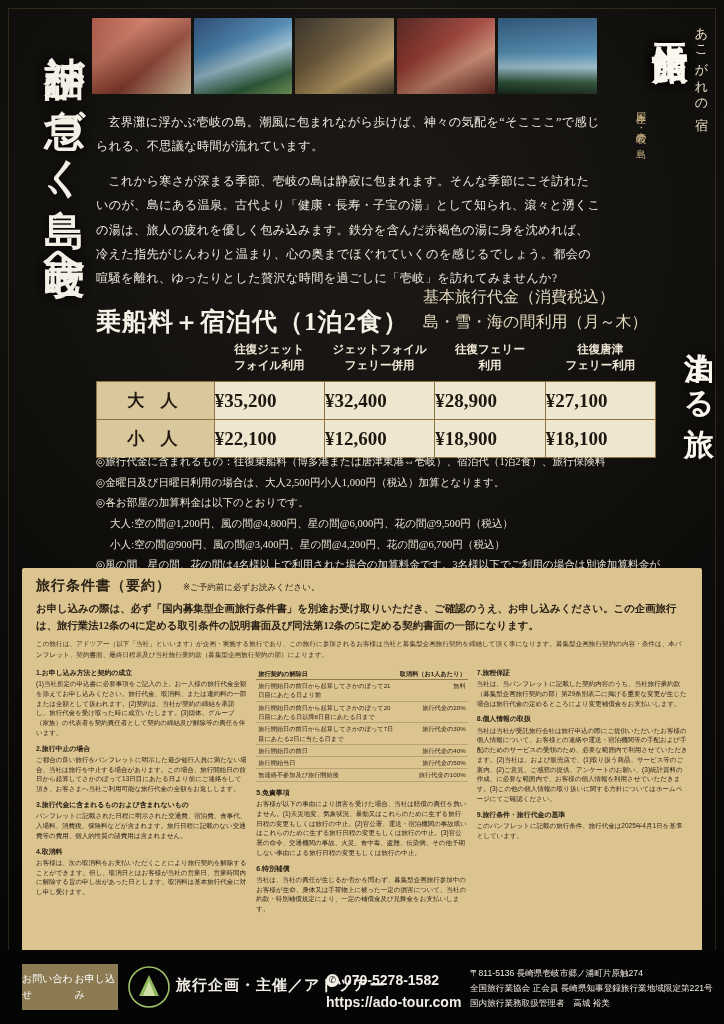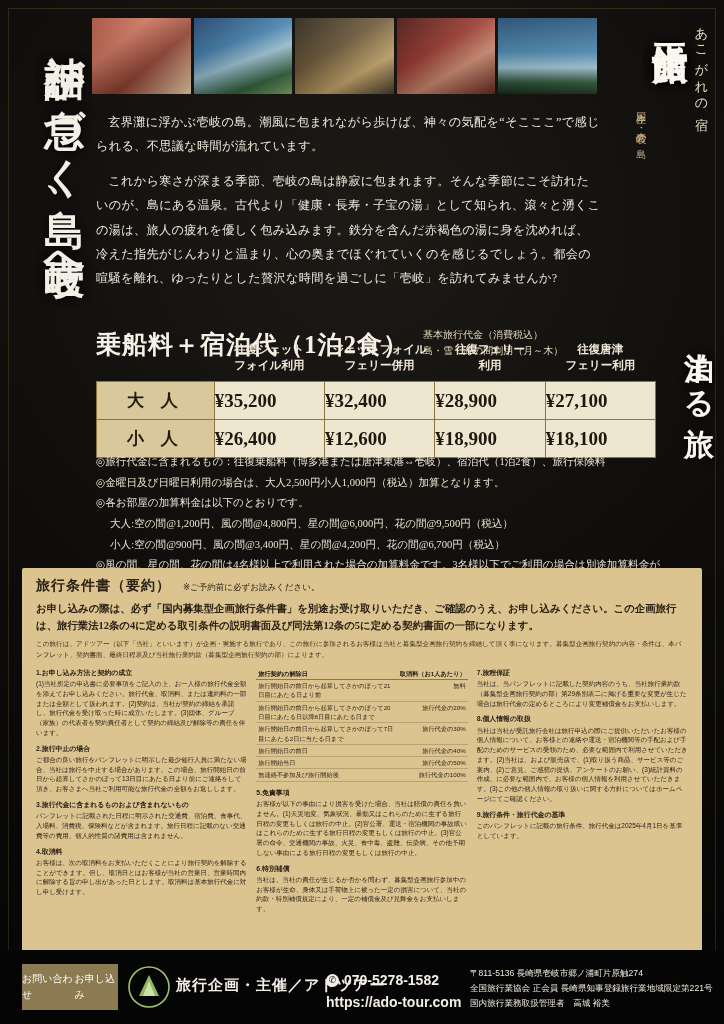--- a/index.html
+++ b/index.html
@@ -77,33 +77,33 @@
     font-size:12.2px;line-height:2.0;color:#efe9df;letter-spacing:.3px;
   }
   .lead p{margin:0 0 10px 0;text-indent:1em;}
 
   
   .fare-head{position:absolute;left:96px;top:285px;width:560px;display:flex;align-items:flex-end;gap:14px;}
   .fare-title{
     font-family:"Liberation Serif","DejaVu Serif",serif;
     font-size:25px;font-weight:700;color:#f6f1e6;letter-spacing:1px;
   }
-  .fare-note{font-size:10px;line-height:1.55;color:#e2d7bf;padding-bottom:3px;margin-top:42px;}
+  .fare-note{font-size:16px;line-height:1.55;color:#e2d7bf;padding-bottom:3px;}
 
   
   .fare-table{position:absolute;left:96px;top:338px;width:560px;border-collapse:collapse;}
   .fare-table th,.fare-table td{border:1px solid #8c7340;}
   .fare-table thead th{
     background:transparent;border:none;color:#f2ead8;font-size:11.5px;font-weight:700;
     padding:4px 2px 8px;line-height:1.35;text-align:center;
   }
   .fare-table tbody th{
     width:118px;background:#d9c89c;color:#231b10;font-size:17px;font-weight:700;
     letter-spacing:6px;text-align:center;padding:7px 0;
-    font-family:Liberation Sans, sans-serif;
+    font-family:Liberation Serif, serif;
   }
   .fare-table tbody td{
     background:#efe6cf;color:#1d1710;font-size:19px;font-weight:700;text-align:left;padding:7px 0;
     font-family:"Liberation Serif","DejaVu Serif",serif;width:110px;
   }
 
   
   .notes{
     position:absolute;left:96px;top:452px;width:566px;
     font-size:10.6px;line-height:1.95;color:#ece4d4;
@@ -197,21 +197,21 @@
     <tbody>
       <tr>
         <th>大 人</th>
         <td>¥35,200</td>
         <td>¥32,400</td>
         <td>¥28,900</td>
         <td>¥27,100</td>
       </tr>
       <tr>
         <th>小 人</th>
-        <td>¥26,400</td>
+        <td>¥22,100</td>
         <td>¥12,600</td>
         <td>¥18,900</td>
         <td>¥18,100</td>
       </tr>
     </tbody>
   </table>
 
   <div class="notes">
     <div>◎旅行代金に含まれるもの：往復乗船料（博多港または唐津東港⇔壱岐）、宿泊代（1泊2食）、旅行保険料</div>
     <div>◎金曜日及び日曜日利用の場合は、大人2,500円小人1,000円（税込）加算となります。</div>

